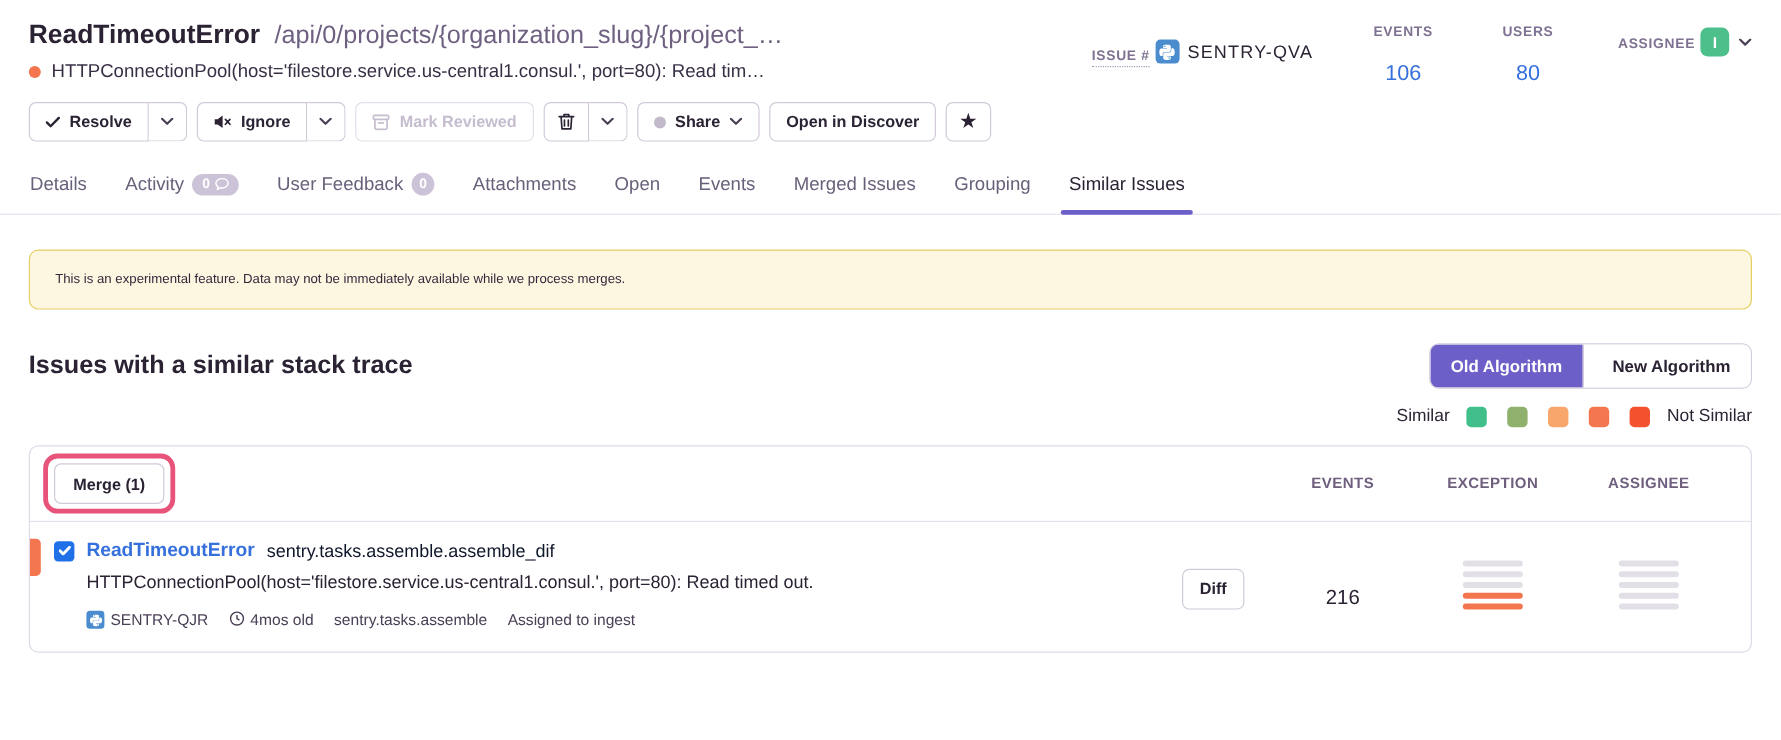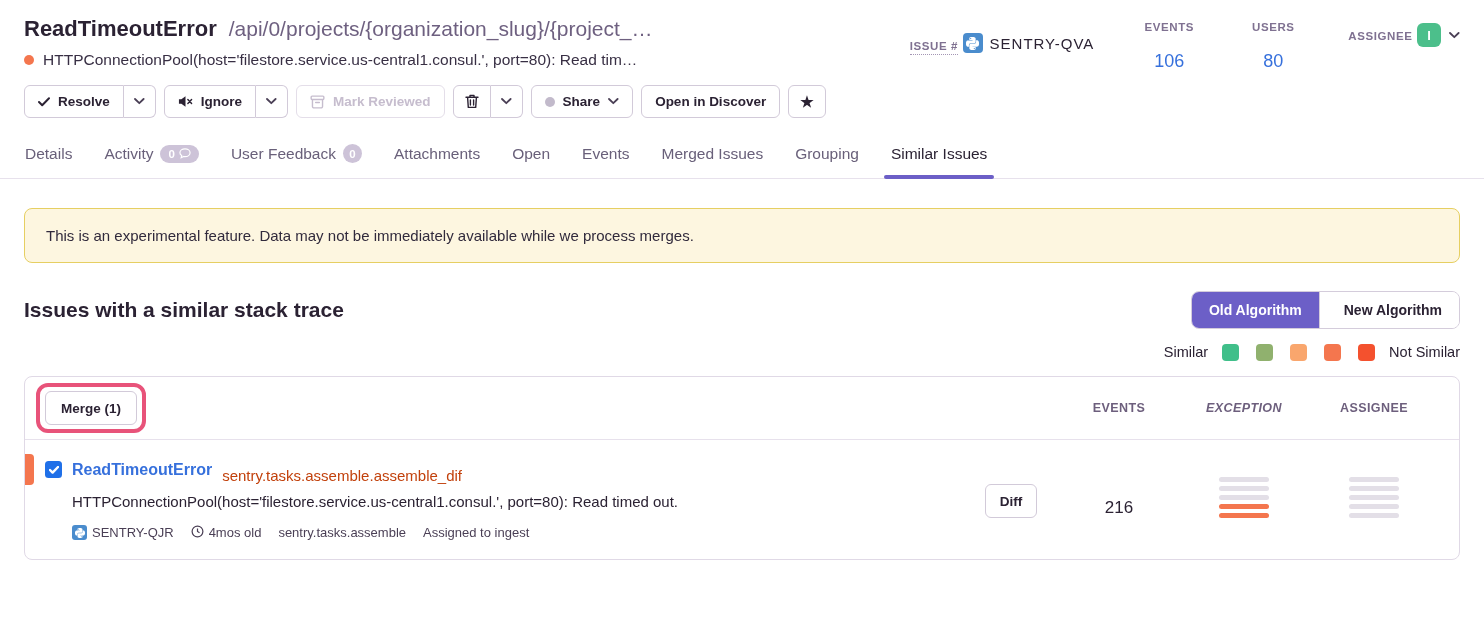--- a/index.html
+++ b/index.html
@@ -57,21 +57,21 @@
   .tab.active::after{content:"";position:absolute;left:-6px;right:-6px;bottom:-1px;height:4px;
     background:var(--accent);border-radius:3px;}
   .tab-badge{background:#cdc3d8;color:#fff;border-radius:10px;font-size:11.5px;font-weight:700;
     display:inline-flex;align-items:center;justify-content:center;gap:4px;}
   .tab-badge.pill{padding:3px 8px;}
   .tab-badge.circle{width:19px;height:19px;}
   .bubble{width:12px;height:11px;stroke:#fff;stroke-width:1.4;fill:none;}
 
   
   .banner{margin-top:29px;background:var(--banner_bg);border:1px solid var(--banner_border);
-    border-radius:8px;padding:18px 21px;font-size:15px;color:#312a3c;}
+    border-radius:8px;padding:18px 21px;font-size:11px;color:#312a3c;}
 
   
   .section-head{margin-top:28px;display:flex;justify-content:space-between;align-items:center;}
   .section-head h2{font-size:21px;font-weight:700;color:var(--dark);}
   .toggle{display:inline-flex;border:1px solid #d4ccdb;border-radius:8px;overflow:hidden;height:38px;}
   .toggle button{border:none;background:#fff;padding:0 17px;font:700 14px "Liberation Sans",sans-serif;
     color:var(--dark);cursor:pointer;}
   .toggle button.on{background:var(--accent);color:#fff;}
   .toggle button+button{border-left:1px solid #d4ccdb;padding-left:24px;}
   .legend{margin-top:15px;display:flex;justify-content:flex-end;align-items:flex-start;gap:14px;
@@ -81,33 +81,33 @@
 
   
   .panel{margin-top:15px;border:1px solid var(--border);border-radius:8px;}
   .panel-head{display:flex;justify-content:space-between;align-items:center;padding:14px 20px;}
   .merge-wrap{position:relative;display:inline-block;}
   .annotation{position:absolute;inset:-8px -9px;border:4px solid var(--annotation);border-radius:12px;
     pointer-events:none;}
   .merge-btn{height:34px;padding:0 15px;}
   .cols{display:flex;}
   .col-h{font-size:12.5px;font-weight:700;letter-spacing:.4px;color:#6d5f7d;text-align:center;}
-  .col-h.c1{width:120px;} .col-h.c2{width:130px;font-style:italic;} .col-h.c3{width:130px;}
+  .col-h.c1{width:120px;} .col-h.c2{width:130px;} .col-h.c3{width:130px;}
 
   .issue-row{border-top:1px solid #e7e1ec;position:relative;display:flex;align-items:center;
     padding:15px 20px 19px;}
   .level-bar{position:absolute;left:0;top:14px;width:9px;height:31px;background:var(--orange);
     border-radius:0 4px 4px 0;}
   .row-main{flex:1;min-width:0;}
   .row-title{display:flex;align-items:center;gap:10px;white-space:nowrap;}
   .checkbox{width:17px;height:17px;border-radius:3.5px;background:var(--checkbox);display:inline-flex;
     align-items:center;justify-content:center;cursor:pointer;flex:none;}
   .checkbox svg{width:10px;height:8px;stroke:#fff;stroke-width:2.4;fill:none;stroke-linecap:round;stroke-linejoin:round;}
   .row-title a{font-size:16px;font-weight:700;color:var(--link);text-decoration:none;cursor:pointer;}
-  .culprit{font-size:15px;color:#c2410c;margin-top:12px;}
+  .culprit{font-size:15px;color:#0f172a;}
   .row-msg{margin:9px 0 0 27px;font-size:15px;color:var(--dark);white-space:nowrap;overflow:hidden;}
   .row-meta{margin:15px 0 0 27px;display:flex;align-items:center;gap:17px;font-size:13px;color:#4a3f55;}
   .meta-item{display:inline-flex;gap:5px;}
   .clock{width:13px;height:13px;stroke:#4a3f55;stroke-width:1.3;fill:none;}
 
   .row-right{display:flex;align-items:flex-end;flex:none;}
   .diff-col{width:96px;display:flex;justify-content:center;}
   .diff-btn{height:34px;padding:0 14px;font-size:13.5px;}
   .num-col{width:120px;text-align:center;font-size:17px;color:var(--dark);}
   .bars-col{width:130px;display:flex;flex-direction:column;align-items:center;gap:4px;}

